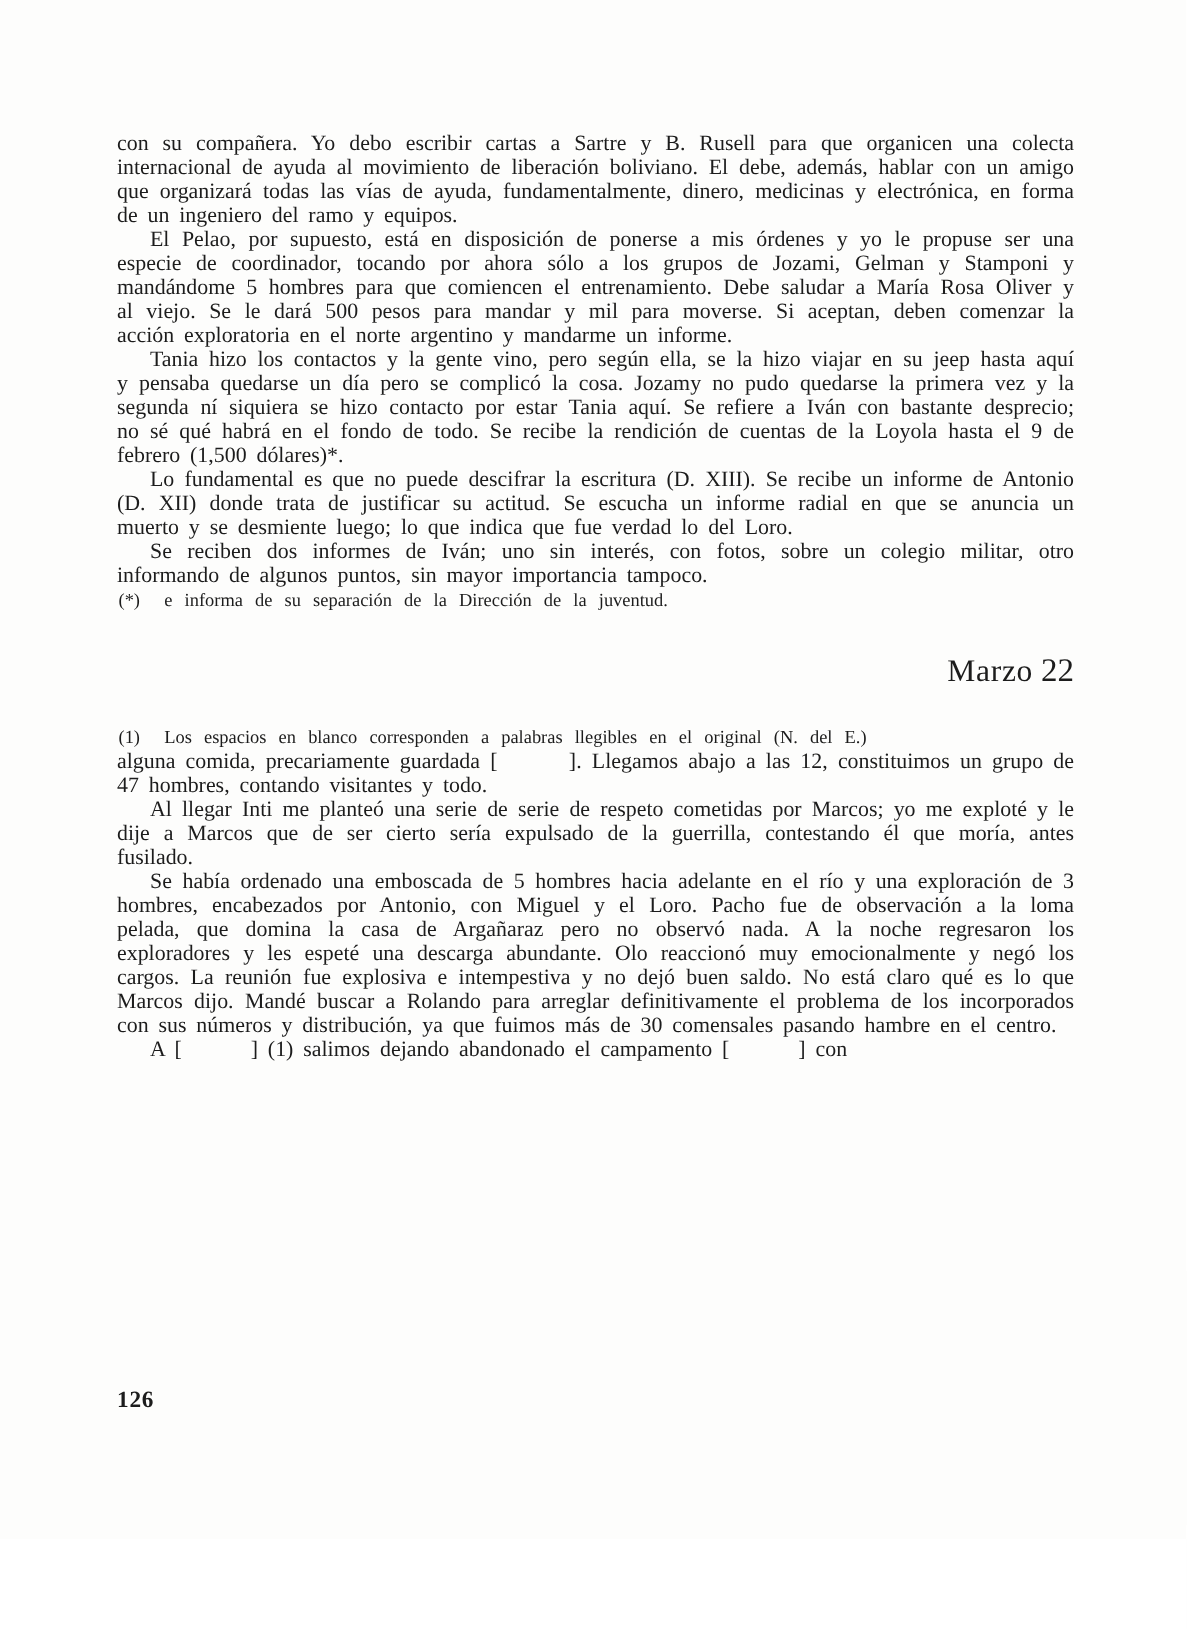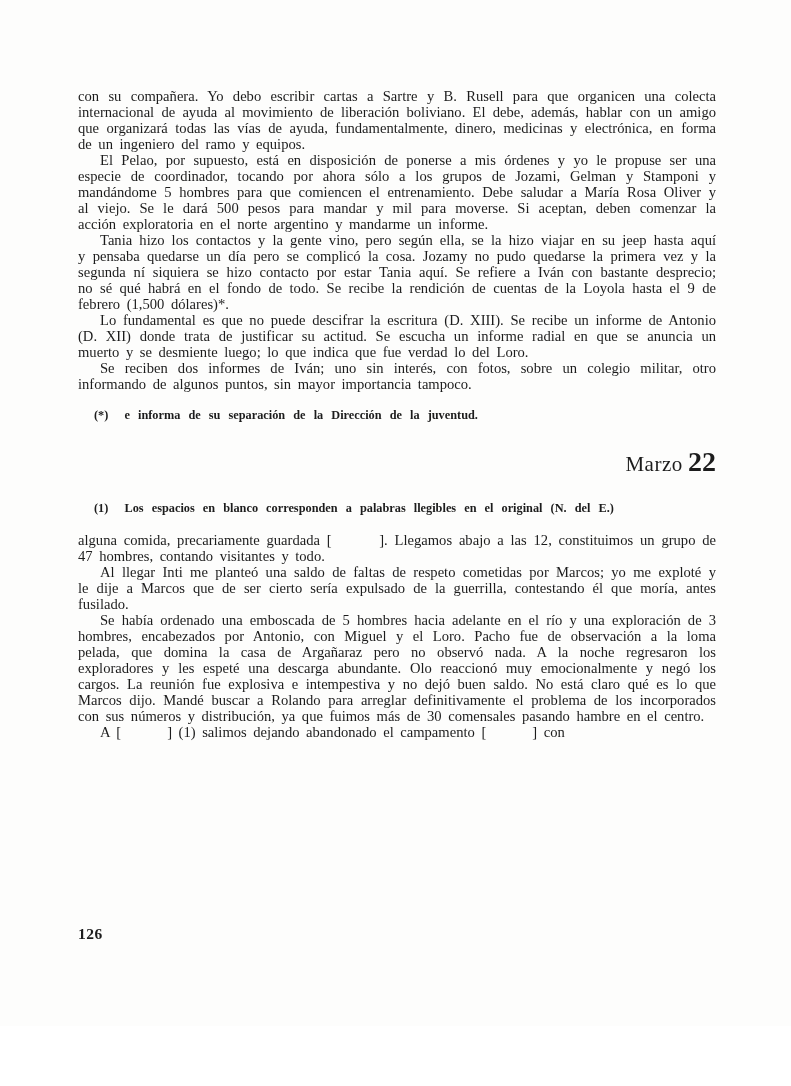--- a/index.html
+++ b/index.html
@@ -26,46 +26,46 @@
     margin: 0;
     font-size: 14.6px;
     line-height: 16px;
     text-align: justify;
     word-spacing: 0.2em;
   }
   p.indent {
     text-indent: 22px;
   }
   p.footnote {
-    margin: 16px;
+    margin: 1px;
     font-size: 12.3px;
     line-height: 15px;
-    font-weight: bold;
+    font-weight: normal;
     word-spacing: 5px;
   }
   .footnote-star {
     margin-top: 14px;
   }
   .footnote-one {
     word-spacing: 6px;
   }
   .date-heading {
     margin: 27px 0 25px 0;
     text-align: right;
     font-size: 21px;
     line-height: 24px;
   }
   .date-heading .month {
     font-weight: normal;
     letter-spacing: 0.5px;
     margin-left: 28px;
   }
   .date-heading .day {
-    font-weight: bold;
-    font-size: 28px;
+    font-weight: normal;
+    font-size: 22px;
   }
   .footnote-one { margin-bottom: 13px; }
   .para-last {
     margin-top: 22px;
   }
   .page-number {
     position: absolute;
     left: 78px;
     top: 925px;
     font-size: 15.5px;
@@ -85,20 +85,20 @@
     <p class="para indent">Lo fundamental es que no puede descifrar la escritura (D. XIII). Se recibe un informe de Antonio (D. XII) donde trata de justificar su actitud. Se escucha un informe radial en que se anuncia un muerto y se desmiente luego; lo que indica que fue verdad lo del Loro.</p>
     <p class="para indent">Se reciben dos informes de Iván; uno sin interés, con fotos, sobre un colegio militar, otro informando de algunos puntos, sin mayor importancia tampoco.</p>
 
     <p class="footnote footnote-star">(*)&nbsp;&nbsp;e informa de su separación de la Dirección de la juventud.</p>
 
     <h2 class="date-heading"><span class="month">Marzo</span> <span class="day">22</span></h2>
 
     <p class="footnote footnote-one">(1)&nbsp;&nbsp;Los espacios en blanco corresponden a palabras llegibles en el original (N. del E.)</p>
 
     <p class="para">alguna comida, precariamente guardada [&nbsp;&nbsp;&nbsp;&nbsp;&nbsp;&nbsp;&nbsp;]. Llegamos abajo a las 12, constituimos un grupo de 47 hombres, contando visitantes y todo.</p>
-    <p class="para indent">Al llegar Inti me planteó una saldo de faltas de respeto cometidas por Marcos; yo me exploté y le dije a Marcos que de ser cierto sería expulsado de la guerrilla, contestando él que moría, antes fusilado.</p>
+    <p class="para indent">Al llegar Inti me planteó una serie de serie de respeto cometidas por Marcos; yo me exploté y le dije a Marcos que de ser cierto sería expulsado de la guerrilla, contestando él que moría, antes fusilado.</p>
     <p class="para indent">Se había ordenado una emboscada de 5 hombres hacia adelante en el río y una exploración de 3 hombres, encabezados por Antonio, con Miguel y el Loro. Pacho fue de observación a la loma pelada, que domina la casa de Argañaraz pero no observó nada. A la noche regresaron los exploradores y les espeté una descarga abundante. Olo reaccionó muy emocionalmente y negó los cargos. La reunión fue explosiva e intempestiva y no dejó buen saldo. No está claro qué es lo que Marcos dijo. Mandé buscar a Rolando para arreglar definitivamente el problema de los incorporados con sus números y distribución, ya que fuimos más de 30 comensales pasando hambre en el centro.</p>
     <p class="para indent para-last">A [&nbsp;&nbsp;&nbsp;&nbsp;&nbsp;&nbsp;&nbsp;] (1) salimos dejando abandonado el campamento [&nbsp;&nbsp;&nbsp;&nbsp;&nbsp;&nbsp;&nbsp;] con</p>
 
   </div>
 
   <div class="page-number">126</div>
 </div>
 
 </body></html>

